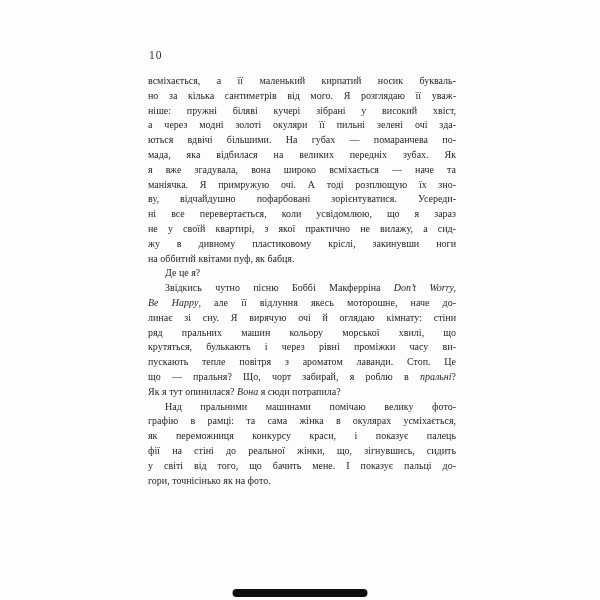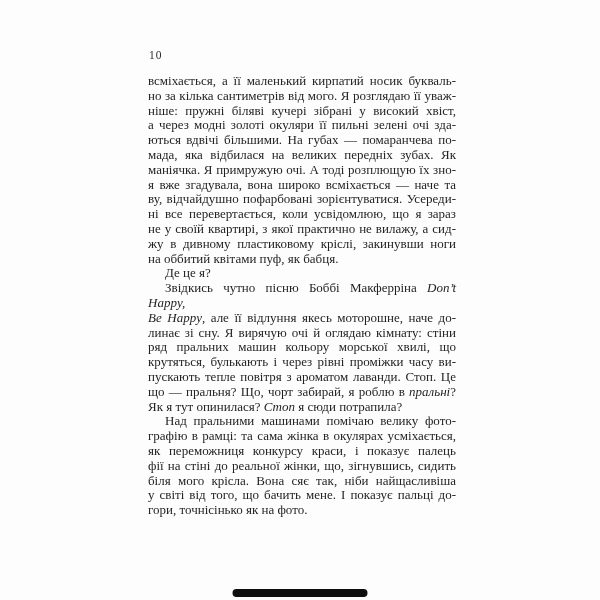--- a/index.html
+++ b/index.html
@@ -17,21 +17,21 @@
     top: 49px;
     font-size: 11.5px;
     letter-spacing: 1px;
     color: #2b2b2b;
   }
   .text-block {
     position: absolute;
     left: 148px;
     top: 74px;
     width: 308px;
-    font-size: 13px;
+    font-size: 10px;
     line-height: 14.8px;
   }
   .line {
     text-align: justify;
     text-align-last: justify;
   }
   .line.last { text-align-last: left; }
   .line.indent { text-indent: 17px; }
   .it { font-style: italic; }
   .home-indicator {
@@ -51,39 +51,38 @@
 <div>
   <div class="page-number">10</div>
 
   <div class="text-block">
       <div class="line"><span>всміхається, а її маленький кирпатий носик букваль-</span></div>
       <div class="line"><span>но за кілька сантиметрів від мого. Я розглядаю її уваж-</span></div>
       <div class="line"><span>ніше: пружні біляві кучері зібрані у високий хвіст,</span></div>
       <div class="line"><span>а через модні золоті окуляри її пильні зелені очі зда-</span></div>
       <div class="line"><span>ються вдвічі більшими. На губах — помаранчева по-</span></div>
       <div class="line"><span>мада, яка відбилася на великих передніх зубах. Як</span></div>
+      <div class="line"><span>я вже згадувала, вона широко всміхається — наче та</span></div>
       <div class="line"><span>маніячка. Я примружую очі. А тоді розплющую їх зно-</span></div>
-      <div class="line"><span>я вже згадувала, вона широко всміхається — наче та</span></div>
       <div class="line"><span>ву, відчайдушно пофарбовані зорієнтуватися. Усереди-</span></div>
       <div class="line"><span>ні все перевертається, коли усвідомлюю, що я зараз</span></div>
       <div class="line"><span>не у своїй квартирі, з якої практично не вилажу, а сид-</span></div>
       <div class="line"><span>жу в дивному пластиковому кріслі, закинувши ноги</span></div>
       <div class="line last"><span>на оббитий квітами пуф, як бабця.</span></div>
       <div class="line last indent"><span>Де це я?</span></div>
-      <div class="line indent"><span>Звідкись чутно пісню Боббі Макферріна </span><span class="it">Don’t Happy,</span></div>
+      <div class="line indent"><span>Звідкись чутно пісню Боббі Макферріна </span><span class="it">Don’t Worry,</span></div>
       <div class="line"><span class="it">Be Happy</span><span>, але її відлуння якесь моторошне, наче до-</span></div>
       <div class="line"><span>линає зі сну. Я вирячую очі й оглядаю кімнату: стіни</span></div>
       <div class="line"><span>ряд пральних машин кольору морської хвилі, що</span></div>
       <div class="line"><span>крутяться, булькають і через рівні проміжки часу ви-</span></div>
       <div class="line"><span>пускають тепле повітря з ароматом лаванди. Стоп. Це</span></div>
       <div class="line"><span>що — пральня? Що, чорт забирай, я роблю в </span><span class="it">пральні</span><span>?</span></div>
-      <div class="line last"><span>Як я тут опинилася? </span><span class="it">Стоп</span><span> я сюди потрапила?</span></div>
+      <div class="line last"><span>Як я тут опинилася? </span><span class="it">Вона</span><span> я сюди потрапила?</span></div>
       <div class="line indent"><span>Над пральними машинами помічаю велику фото-</span></div>
       <div class="line"><span>графію в рамці: та сама жінка в окулярах усміхається,</span></div>
       <div class="line"><span>як переможниця конкурсу краси, і показує палець</span></div>
       <div class="line"><span>фії на стіні до реальної жінки, що, зігнувшись, сидить</span></div>
-      <div class="line"><span>біля мого крісла. Вона сяє так, ніби найщасливіша</span></div>
       <div class="line"><span>у світі від того, що бачить мене. І показує пальці до-</span></div>
       <div class="line last"><span>гори, точнісінько як на фото.</span></div>
     </div>
 
   <div class="home-indicator"></div>
 </div>
 
 </body></html>

